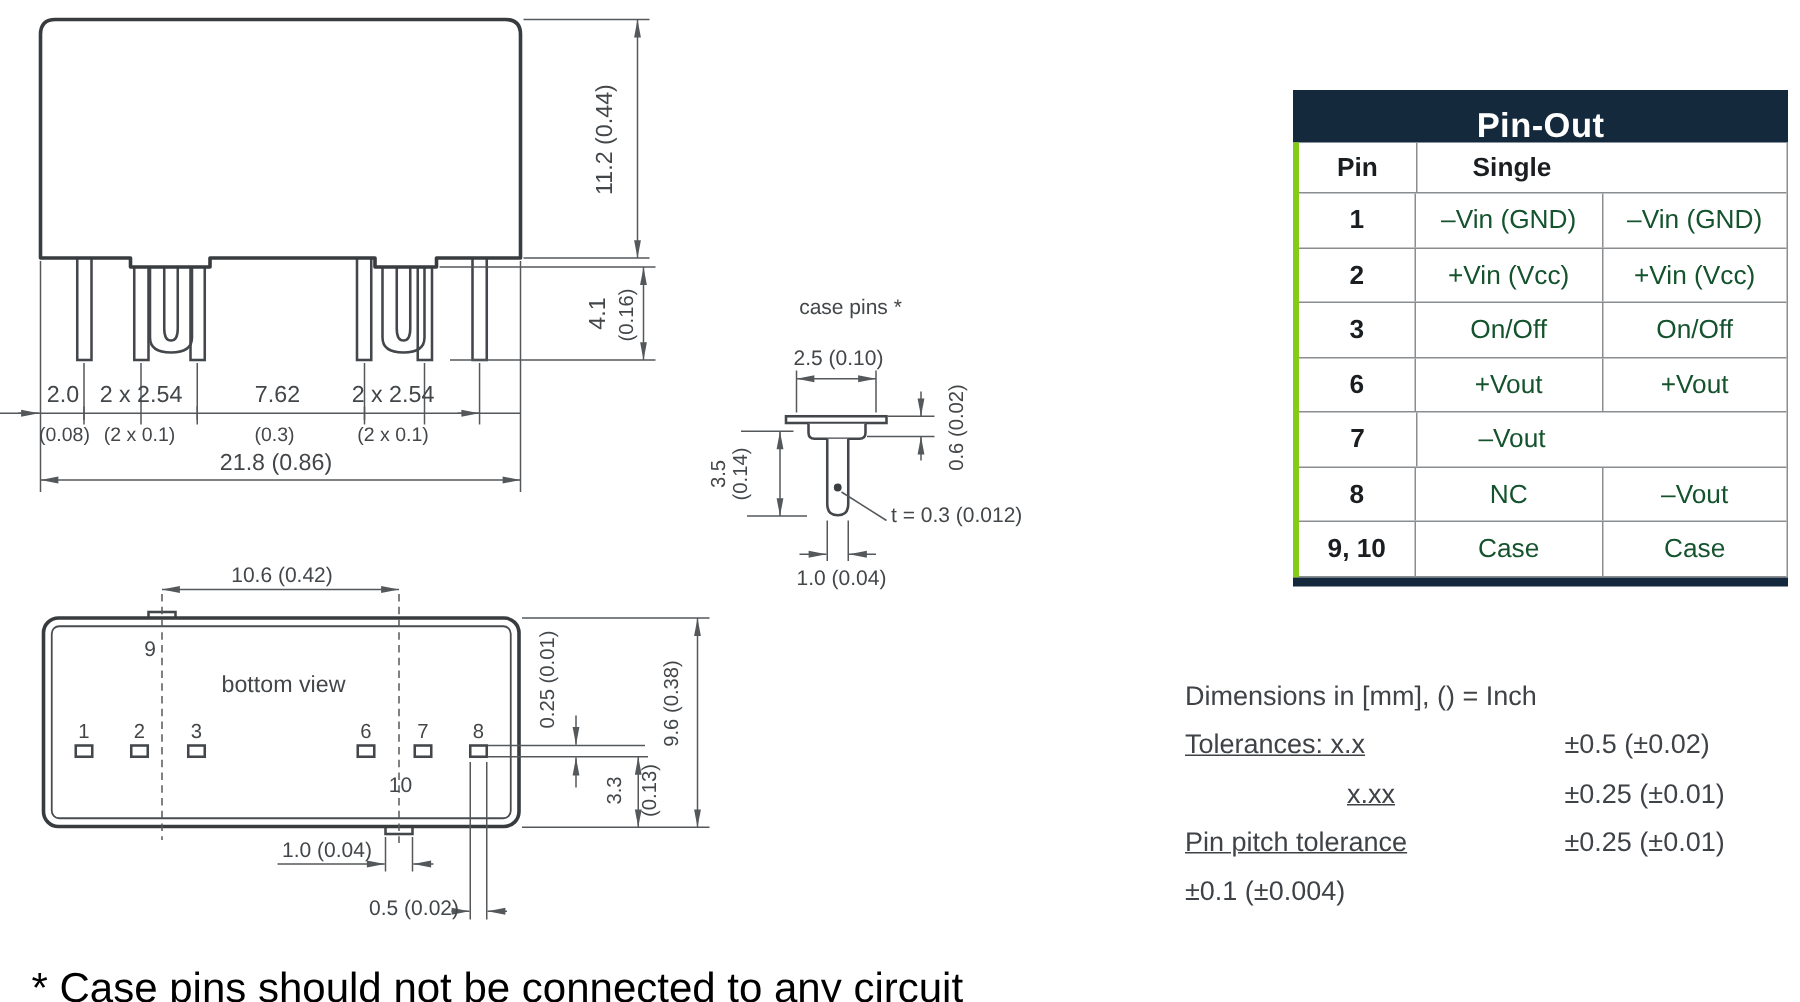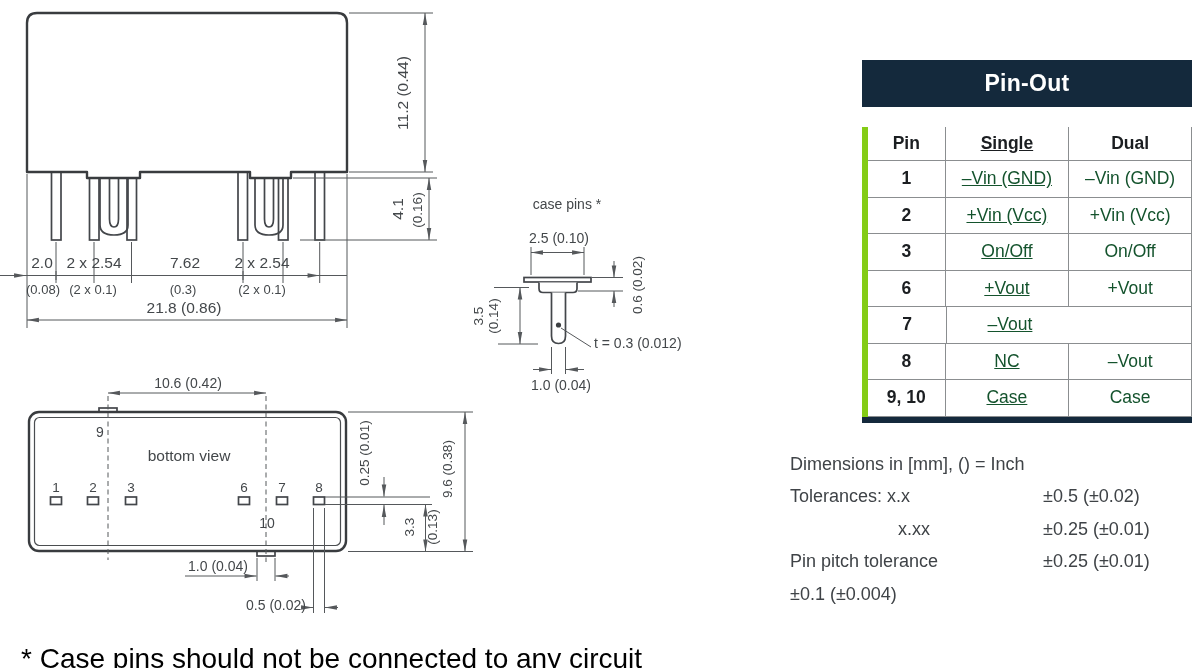--- a/index.html
+++ b/index.html
@@ -15,39 +15,39 @@
   .dash{stroke:#55585b;stroke-width:1;stroke-dasharray:5,3.5;fill:none;}
   .t15{font-size:15.5px;}
   .t14{font-size:14px;}
   .t13{font-size:13px;}
   .t13b{font-size:13.5px;}
   .mid{text-anchor:middle;}
   .end{text-anchor:end;}
 
   
   .pinout{position:absolute;left:862px;top:60px;width:330px;}
-  .pt-title{height:47px;line-height:47px;background:#14293c;color:#ffffff;
+  .pt-title{height:35px;line-height:47px;background:#14293c;color:#ffffff;
             font-size:23px;font-weight:bold;text-align:center;letter-spacing:.3px;}
-  .pt-body{border-left:6px solid #84cc16;border-right:1px solid #8b8e90;margin-top:20px;}
+  .pt-body{border-left:4px solid #84cc16;border-right:1px solid #8b8e90;}
   .pt-row{display:flex;border-bottom:1px solid #8b8e90;}
   .pt-c{display:flex;align-items:center;justify-content:center;
         font-size:17.5px;color:#14532d;border-right:1px solid #8b8e90;box-sizing:border-box;}
   .pt-c:last-child{border-right:none;}
   .pt-col-pin{width:79px;font-weight:bold;color:#1b1e21;}
-  .pt-col-single{width:126px;text-decoration:underline;}
+  .pt-col-single{width:126px;}
   .pt-col-dual{width:124px;}
   .pt-head .pt-c{font-weight:bold;color:#1b1e21;height:33px;}
   .pt-data .pt-c{height:35.5px;}
   .pt-footer{height:6px;background:#14293c;}
 
   
   .tol{position:absolute;left:790px;top:453px;width:412px;color:#3f4347;font-size:18px;}
   .tol-note{line-height:22px;}
   .tol-row{display:flex;margin-top:10.4px;line-height:22px;}
-  .tol-label{width:253px;}
+  .tol-label{width:253px;text-decoration:underline;}
   .tol-label.indent{padding-left:108px;box-sizing:border-box;}
   .tol-val{flex:1;}
 
   .footnote{position:absolute;left:21px;top:643px;font-size:28px;color:#000000;}
 </style>
 </head>
 <body>
 
 <div class="canvas">
 
@@ -203,21 +203,20 @@
       <text class="t14 end" x="306" y="610">0.5 (0.02)</text>
     </g>
   </svg>
 
   <div class="pinout">
     <div class="pt-title">Pin-Out</div>
     <div class="pt-body">
       <div class="pt-row pt-head">
         <div class="pt-c pt-col-pin">Pin</div>
         <div class="pt-c pt-col-single">Single</div>
-        <div class="pt-c pt-col-dual">Dual</div>
       </div>
       <div class="pt-row pt-data">
         <div class="pt-c pt-col-pin">1</div>
         <div class="pt-c pt-col-single">–Vin (GND)</div>
         <div class="pt-c pt-col-dual">–Vin (GND)</div>
       </div>
       <div class="pt-row pt-data">
         <div class="pt-c pt-col-pin">2</div>
         <div class="pt-c pt-col-single">+Vin (Vcc)</div>
         <div class="pt-c pt-col-dual">+Vin (Vcc)</div>

